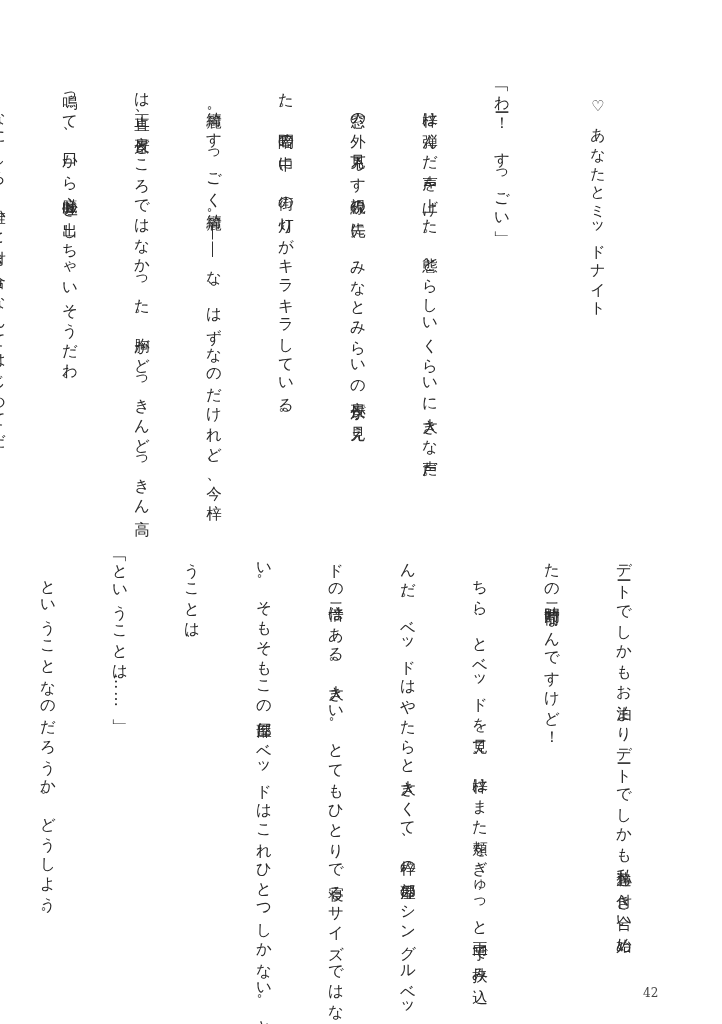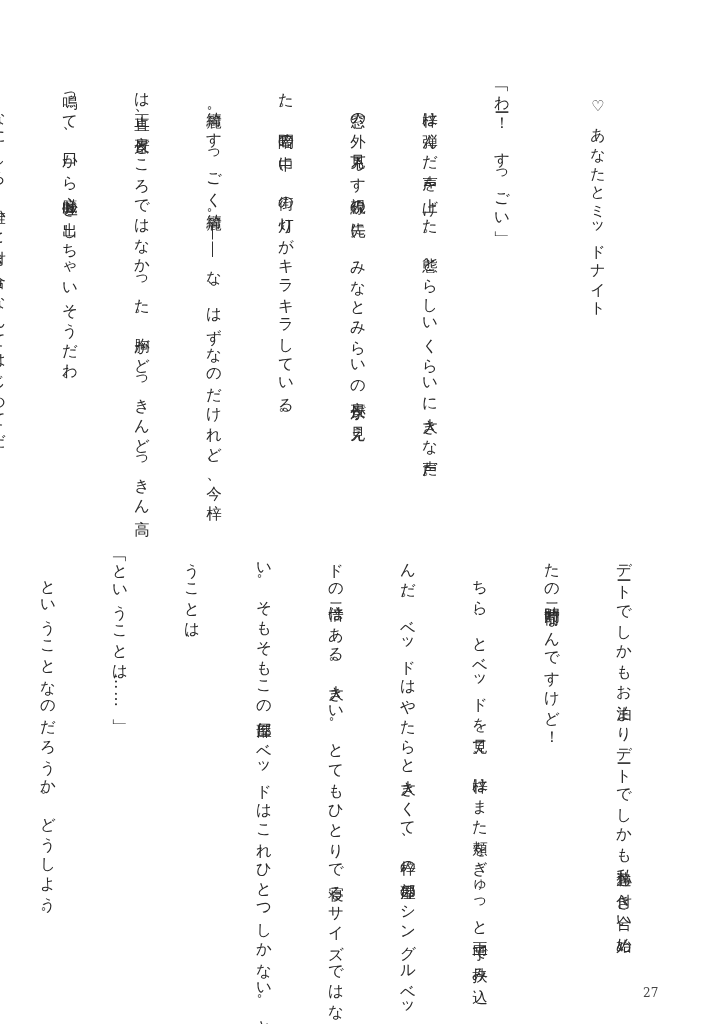--- a/index.html
+++ b/index.html
@@ -71,14 +71,14 @@
     
     
     
     
     
     
     
     
   </div>
 
-  <div class="page-number">27</div>
+  <div class="page-number">42</div>
 </div>
 
 </body></html>

